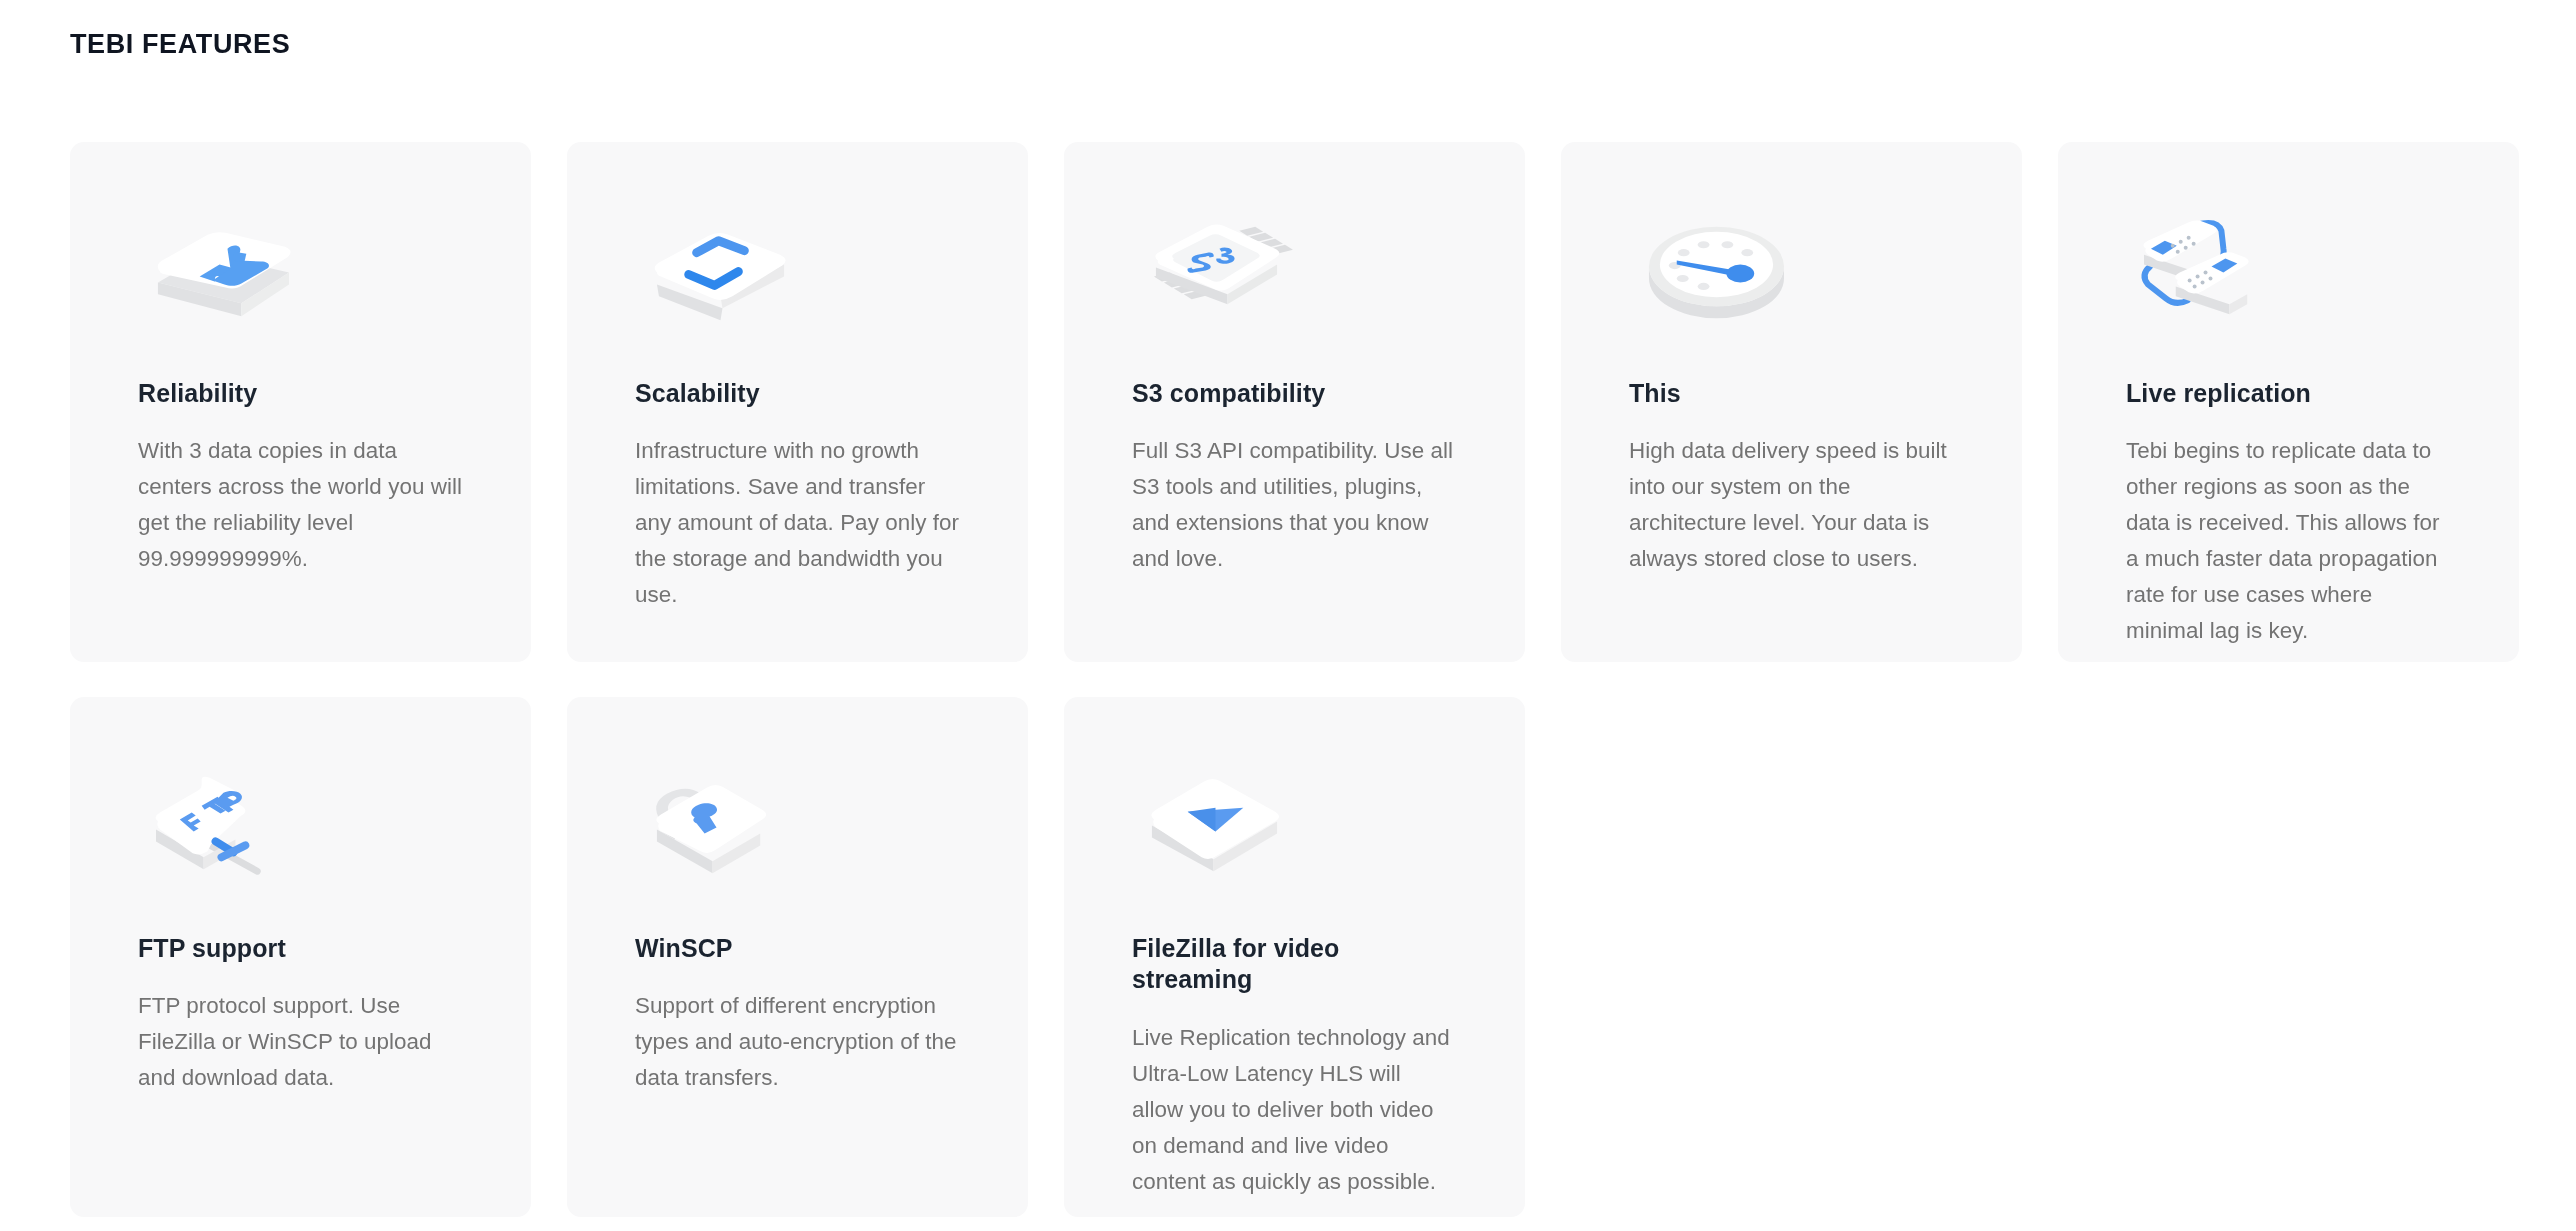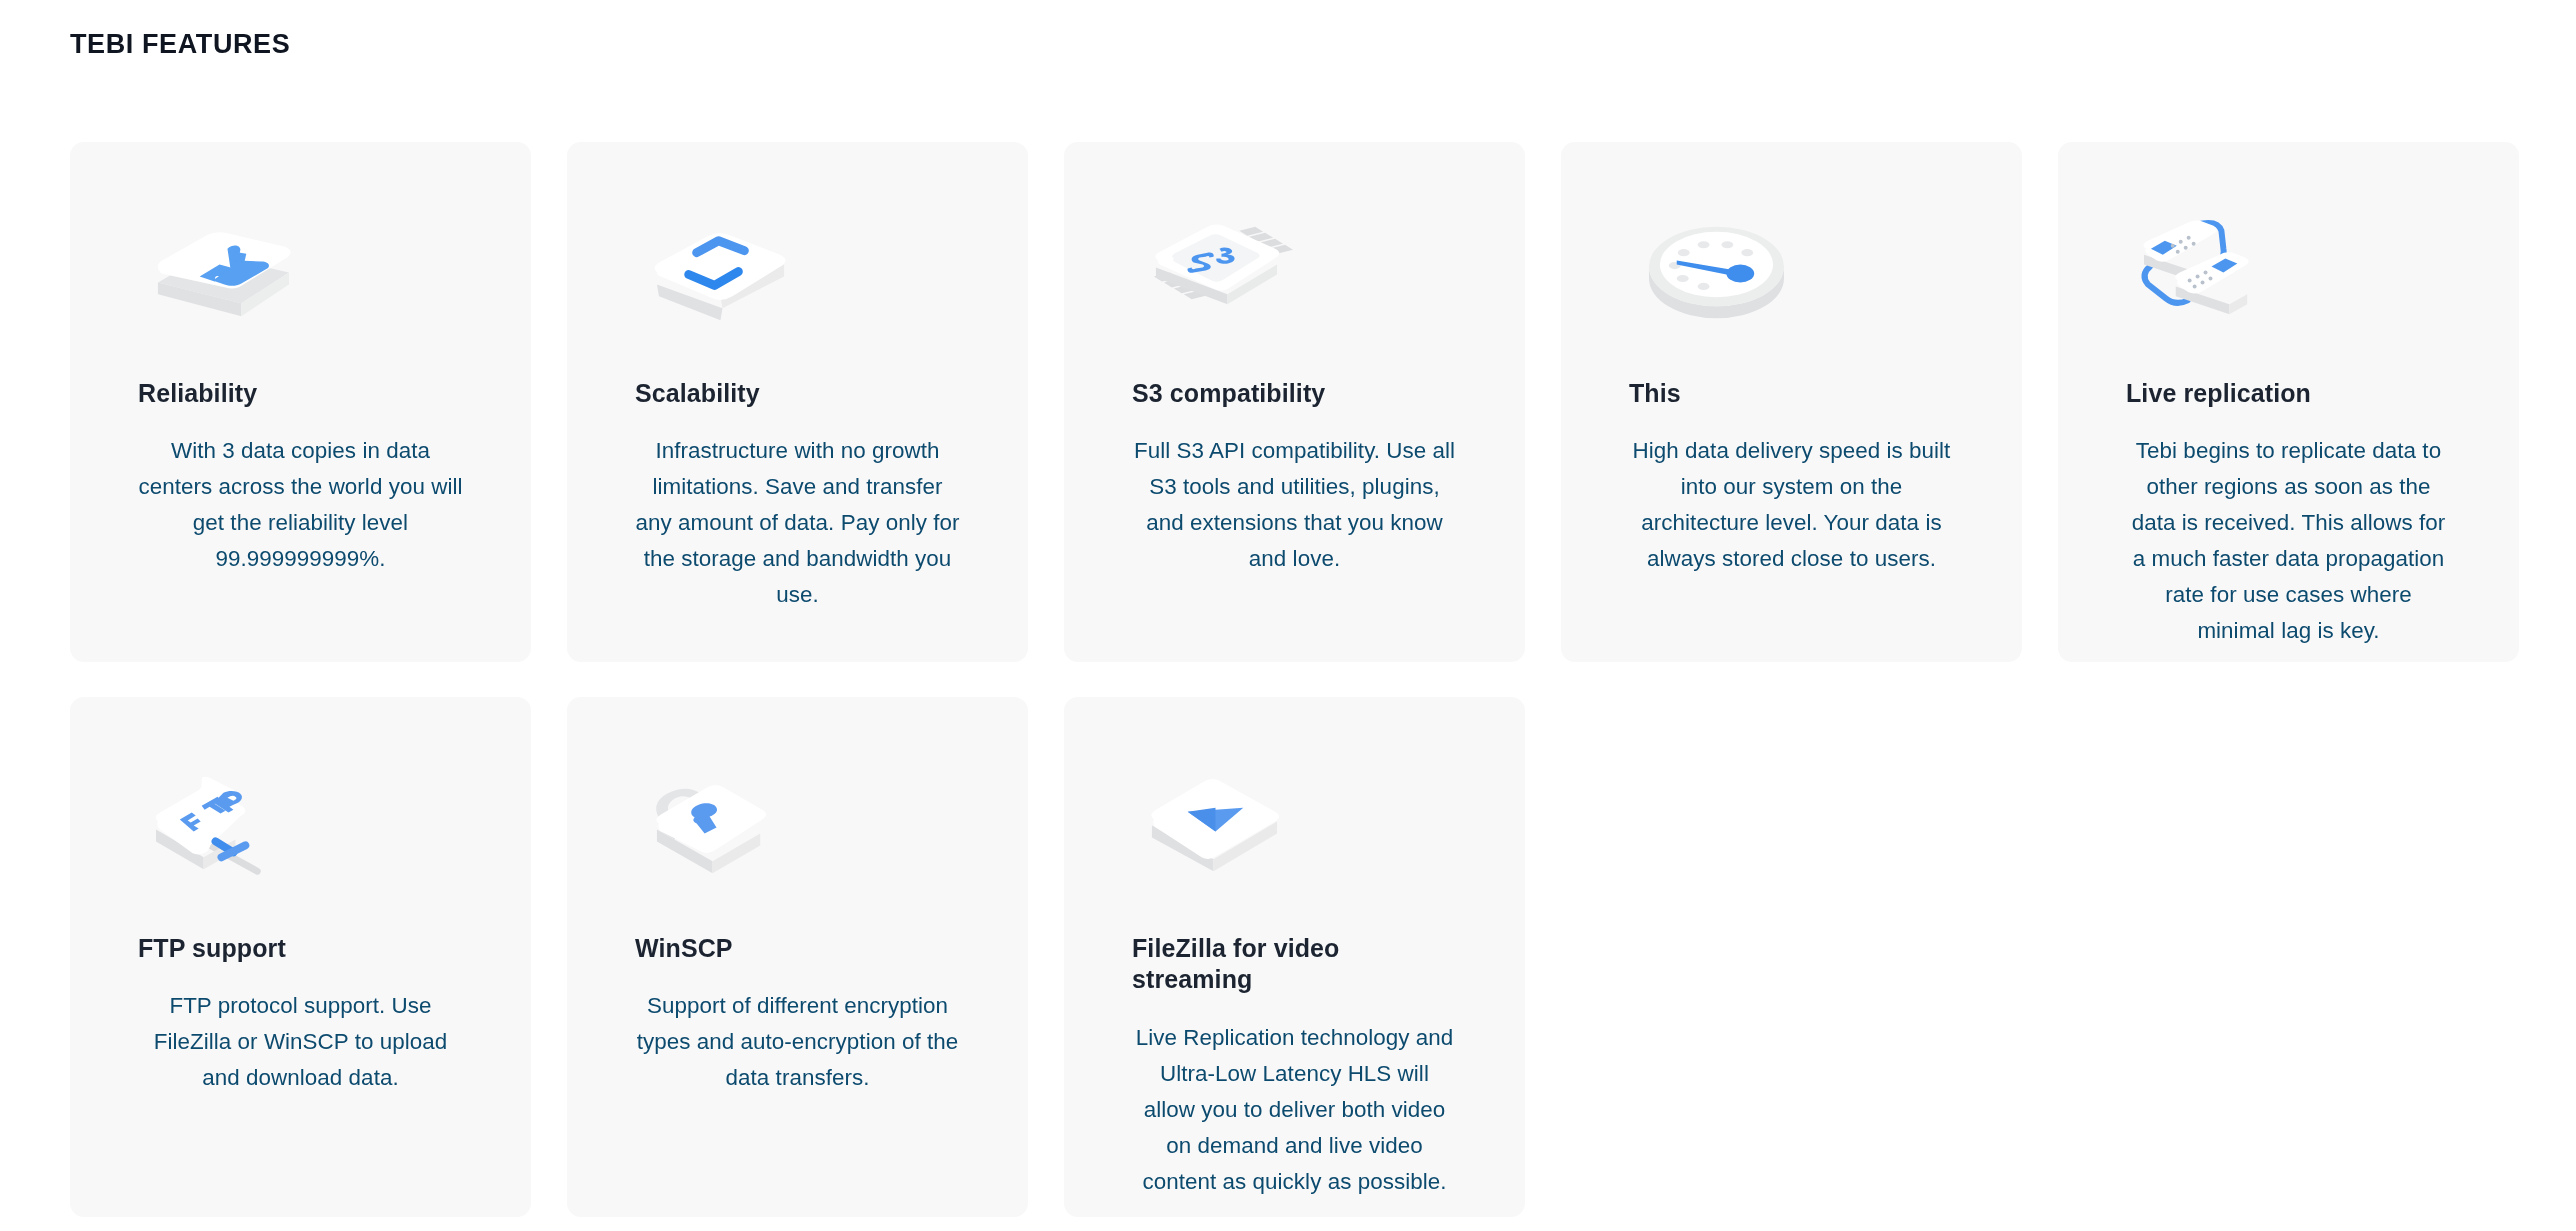--- a/index.html
+++ b/index.html
@@ -56,24 +56,23 @@
     font-size: 25px;
     font-weight: 700;
     color: #1b2430;
     margin: 0 0 24px 0;
     line-height: 1.25;
     letter-spacing: 0.1px;
   }
   .card-body {
     font-size: 22.4px;
     line-height: 36px;
-    color: #0c4a6e;
+    color: #737373;
     margin: 0;
     letter-spacing: 0.05px;
-    text-align: center;
   }
 </style>
 </head>
 <body>
 
 <div class="page">
 
   <h2 class="section-title">TEBI FEATURES</h2>
 
   <div class="grid">

